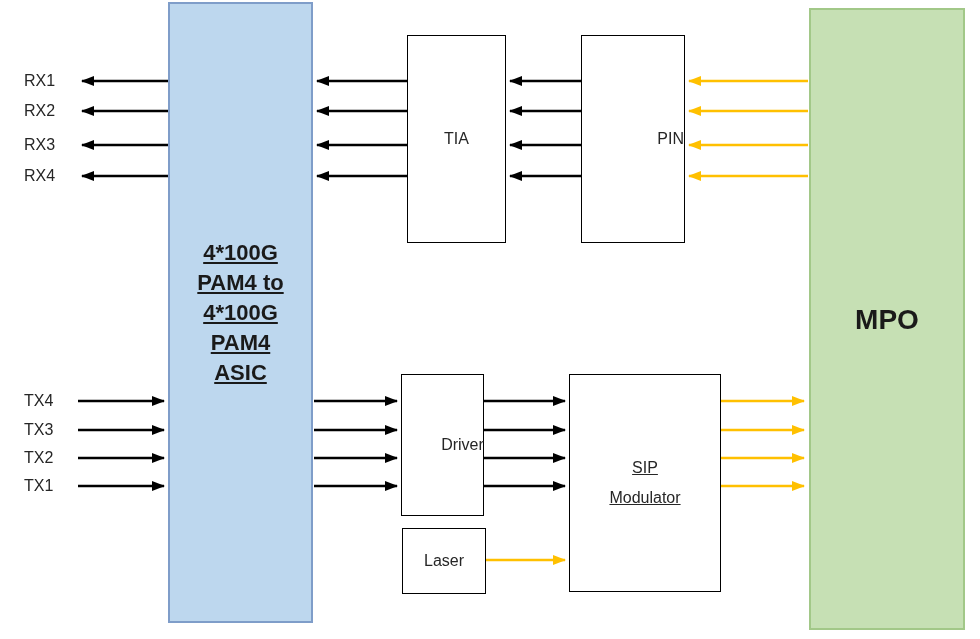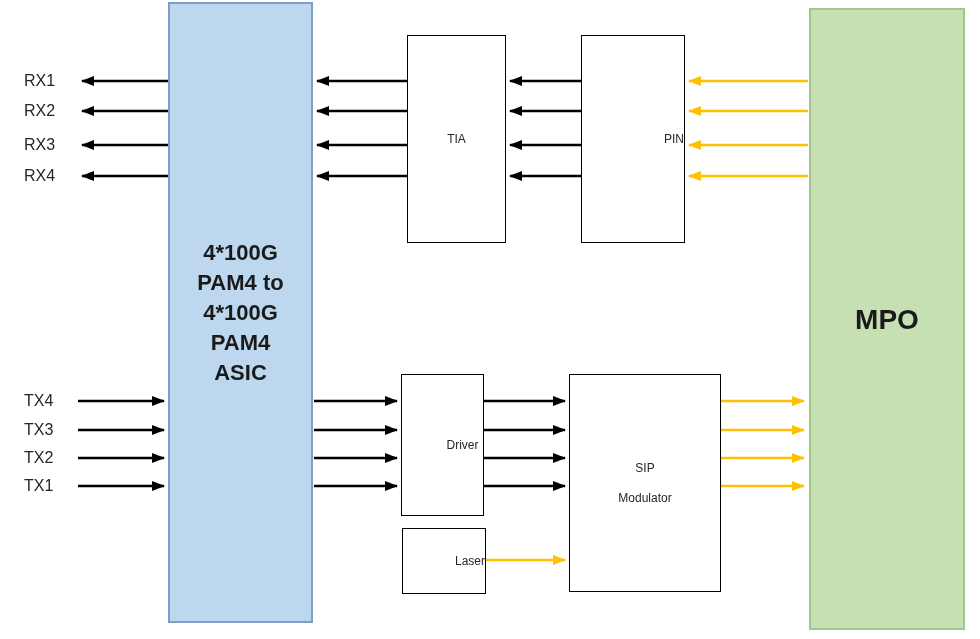--- a/index.html
+++ b/index.html
@@ -10,27 +10,27 @@
   .wires{position:absolute;left:0;top:0;}
   .box{
     position:absolute;box-sizing:border-box;
     display:flex;flex-direction:column;align-items:center;justify-content:center;
     text-align:center;
   }
   .asic{left:168px;top:2px;width:145px;height:621px;border:2px solid;
         font-weight:bold;font-size:22px;line-height:30px;color:#1a1a1a;}
   .mpo{left:809px;top:8px;width:156px;height:622px;border:2px solid;
        font-weight:bold;font-size:28px;line-height:33px;color:#1a1a1a;gap:32px;}
-  .comp{background:#ffffff;border:1.5px solid #000000;color:#262626;font-size:12px;}
+  .comp{background:#ffffff;border:1.5px solid #000000;color:#262626;font-size:16px;}
   .tia{left:407px;top:35px;width:99px;height:208px;}
   .pin{left:581px;top:35px;width:104px;height:208px;align-items:flex-end;}
   .driver{left:401px;top:374px;width:83px;height:142px;padding-left:40px;}
-  .laser{left:402px;top:528px;width:84px;height:66px;align-items:flex-end;}
+  .laser{left:402px;top:528px;width:84px;height:66px;}
   .sip{left:569px;top:374px;width:152px;height:218px;line-height:30px;}
-  .multiline{white-space:pre-line;}
+  .multiline{white-space:pre-line;text-decoration:underline;}
   .port{position:absolute;left:24px;height:26px;line-height:26px;
         font-size:16px;color:#262626;}
 </style>
 </head>
 <body>
 
 <div class="canvas">
 
   <svg class="wires" width="980" height="639" viewBox="0 0 980 639">
     <defs>

